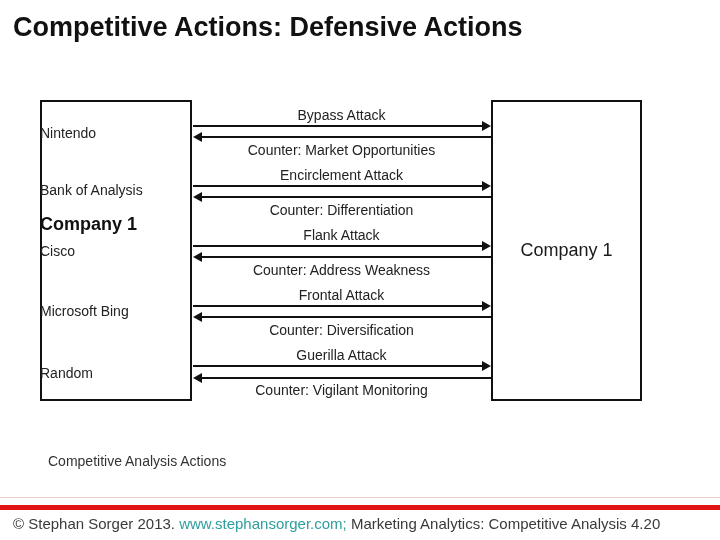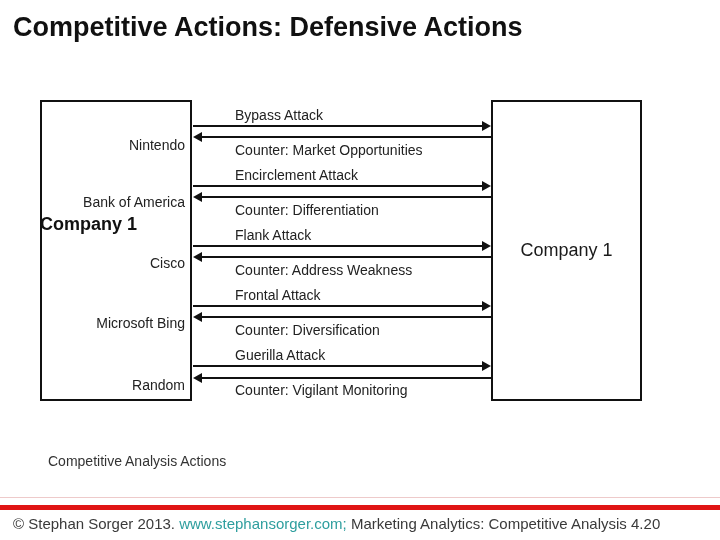--- a/index.html
+++ b/index.html
@@ -12,30 +12,30 @@
     color:#111;letter-spacing:0px;white-space:nowrap;
   }
   .box{
     position:absolute;top:100px;width:152px;height:301px;
     border:2px solid #111;background:#fff;box-sizing:border-box;
   }
   .box-left{left:40px;}
   .box-right{left:491px;width:151px;display:flex;align-items:center;justify-content:center;}
   .company2-label{font-size:18px;color:#1a1a1a;}
   .left-label{
-    position:absolute;left:40px;width:145px;text-align:right;
-    font-size:14px;height:18px;line-height:18px;color:#222;white-space:nowrap;margin-top:12px;
+    position:absolute;left:40px;width:145px;text-align:left;
+    font-size:14px;height:18px;line-height:18px;color:#222;white-space:nowrap;
   }
   .company1-label{
     position:absolute;left:40px;width:145px;text-align:left;
     font-size:18px;font-weight:bold;height:22px;line-height:22px;color:#111;
   }
   .mid-label{
-    position:absolute;left:192px;width:299px;
-    font-size:14px;height:18px;line-height:18px;color:#222;white-space:nowrap;margin-left:43px;
+    position:absolute;left:192px;width:299px;text-align:center;
+    font-size:14px;height:18px;line-height:18px;color:#222;white-space:nowrap;
   }
   .arrow{position:absolute;left:193px;width:298px;height:10px;}
   .arrow .shaft{position:absolute;top:4px;height:2px;background:#111;}
   .arrow.right .shaft{left:0;right:7px;}
   .arrow.left  .shaft{left:7px;right:0;}
   .arrow .head{position:absolute;top:0;width:0;height:0;}
   .arrow.right .head{right:0;border-left:9px solid #111;border-top:5px solid transparent;border-bottom:5px solid transparent;}
   .arrow.left  .head{left:0;border-right:9px solid #111;border-top:5px solid transparent;border-bottom:5px solid transparent;}
   .caption{position:absolute;left:48px;top:453px;font-size:14px;color:#333;}
   .footer-thin-line{position:absolute;left:0;right:0;top:497px;height:1px;background:#eecaca;}
@@ -50,21 +50,21 @@
 
   <div class="title">Competitive Actions: Defensive Actions</div>
 
   <div class="box box-left"></div>
 
   <div class="box box-right">
     <span class="company2-label">Company 1</span>
   </div>
 
   <div class="left-label" style="top:124px">Nintendo</div>
-  <div class="left-label" style="top:181px">Bank of America</div>
+  <div class="left-label" style="top:181px">Bank of Analysis</div>
   <div class="company1-label" style="top:213px">Company 1</div>
   <div class="left-label" style="top:242px">Cisco</div>
   <div class="left-label" style="top:302px">Microsoft Bing</div>
   <div class="left-label" style="top:364px">Random</div>
 
   <div class="mid-label" style="top:106px">Bypass Attack</div>
   <div class="arrow right" style="top:121px">
       <span class="shaft"></span>
       <span class="head"></span>
     </div>

